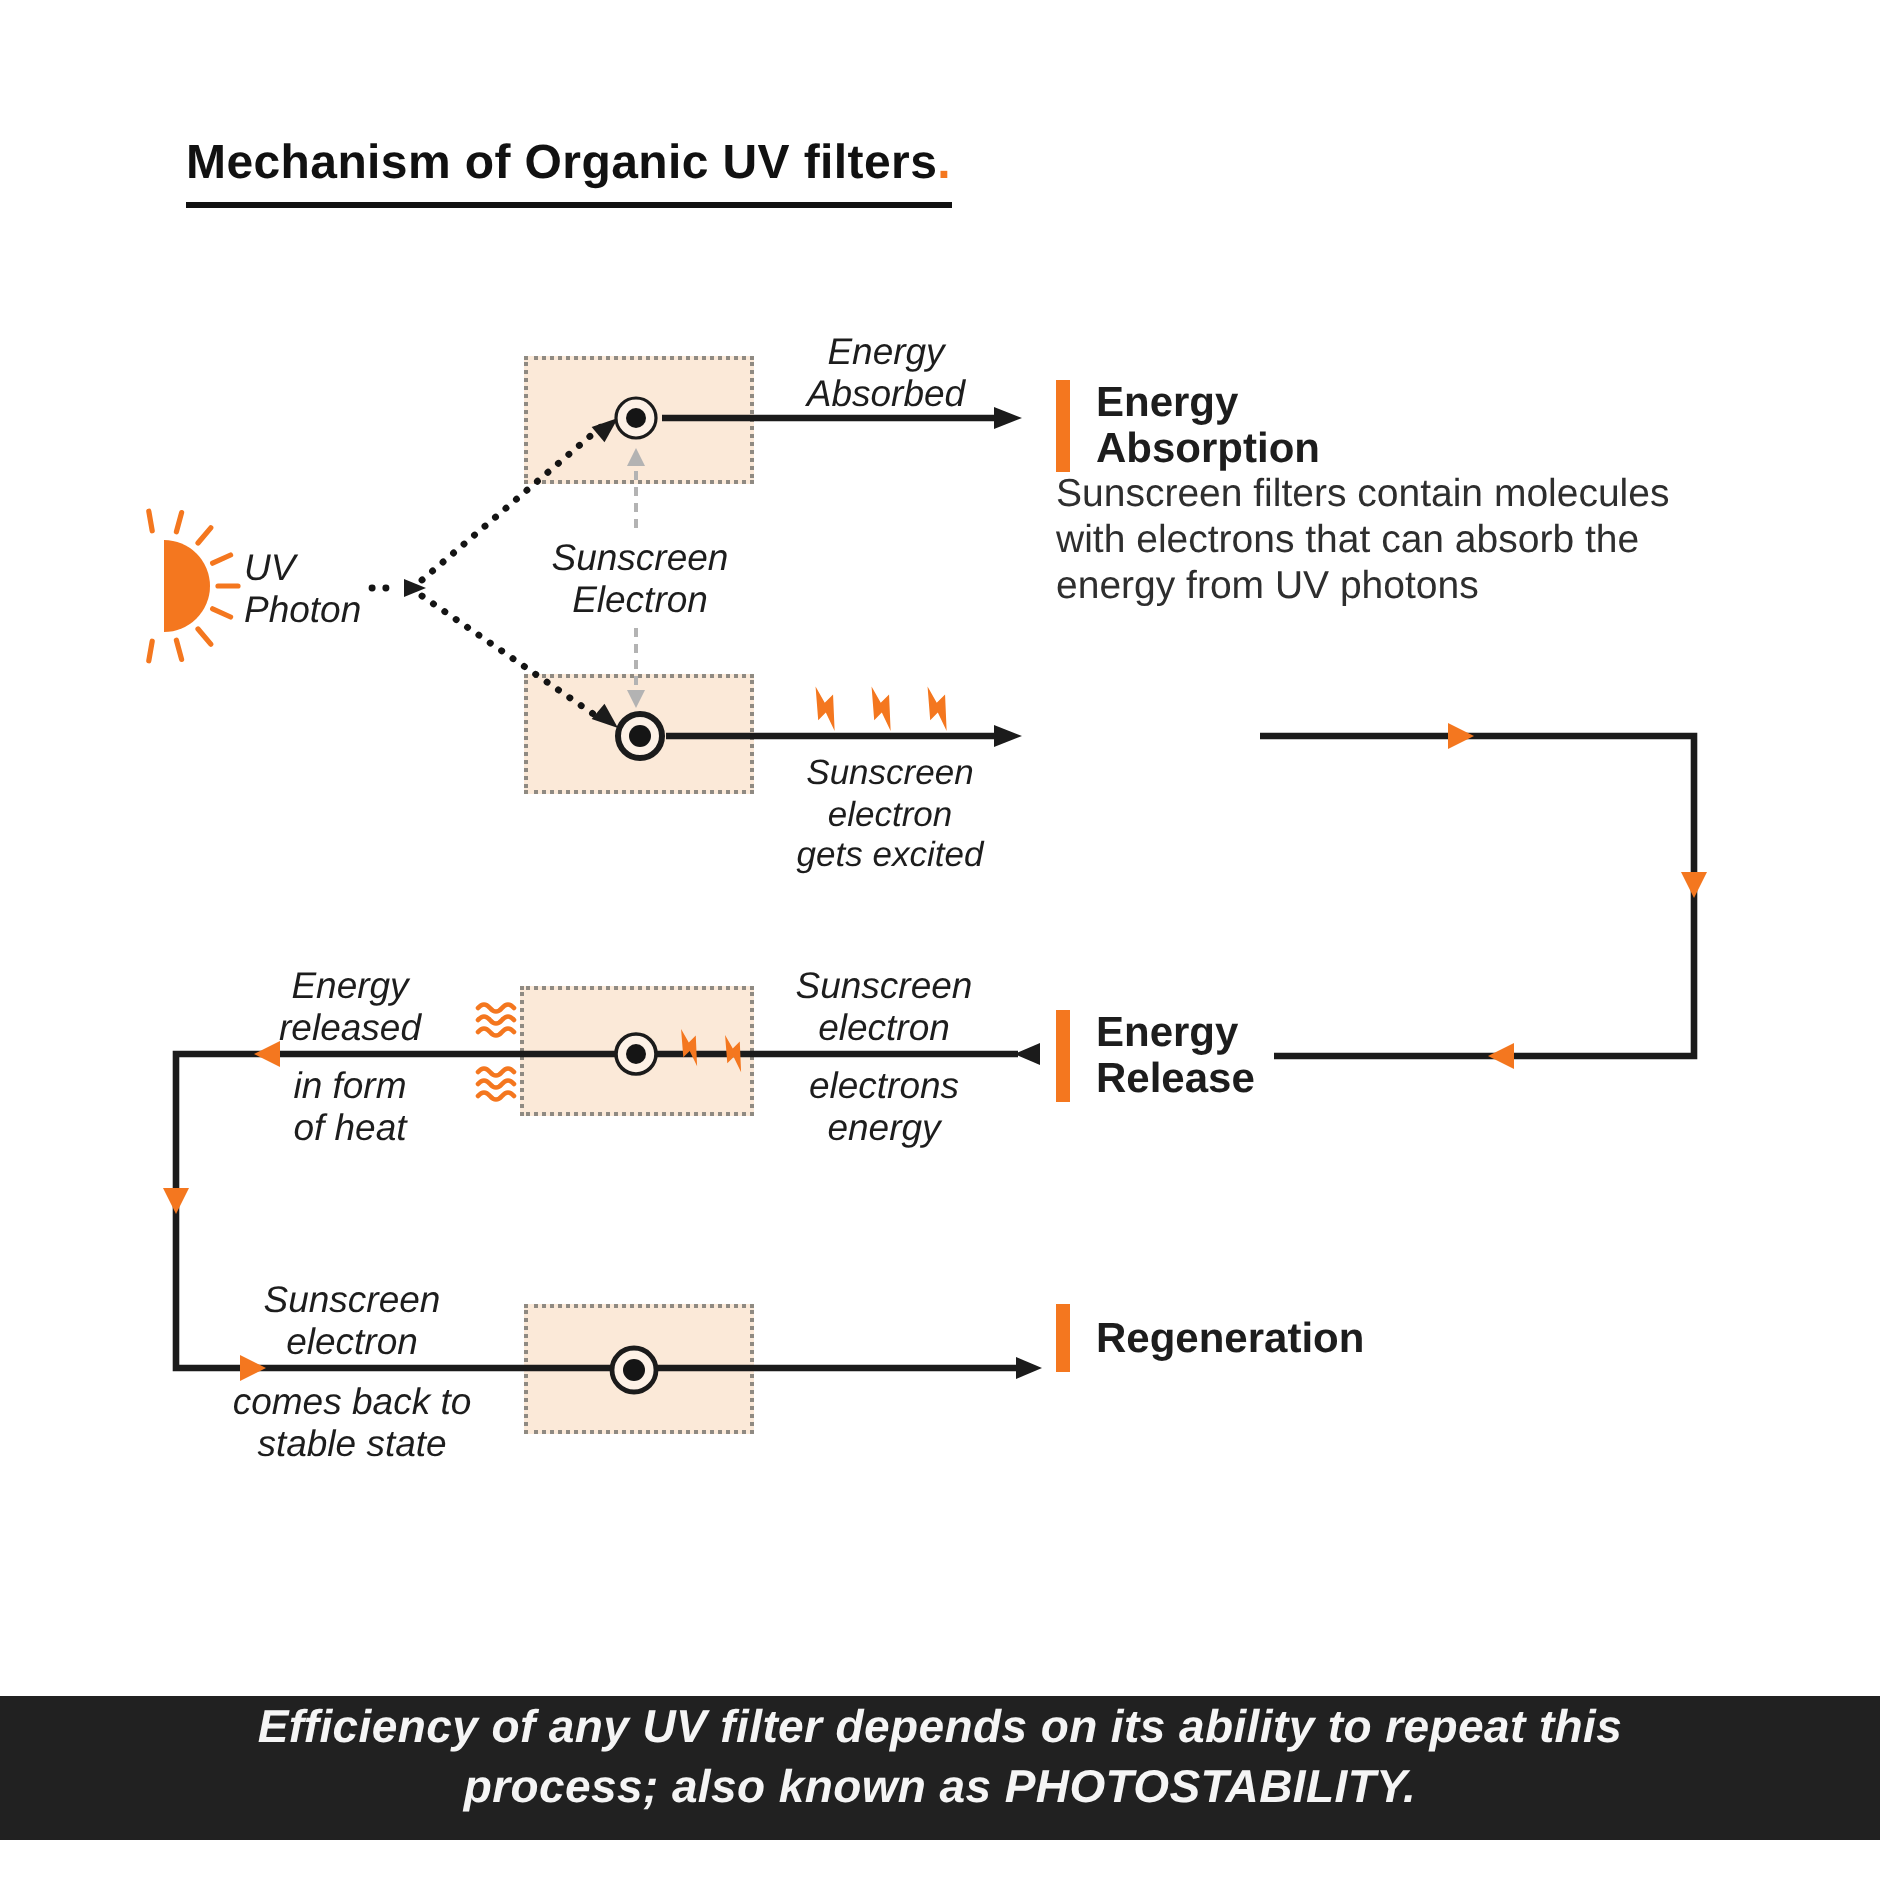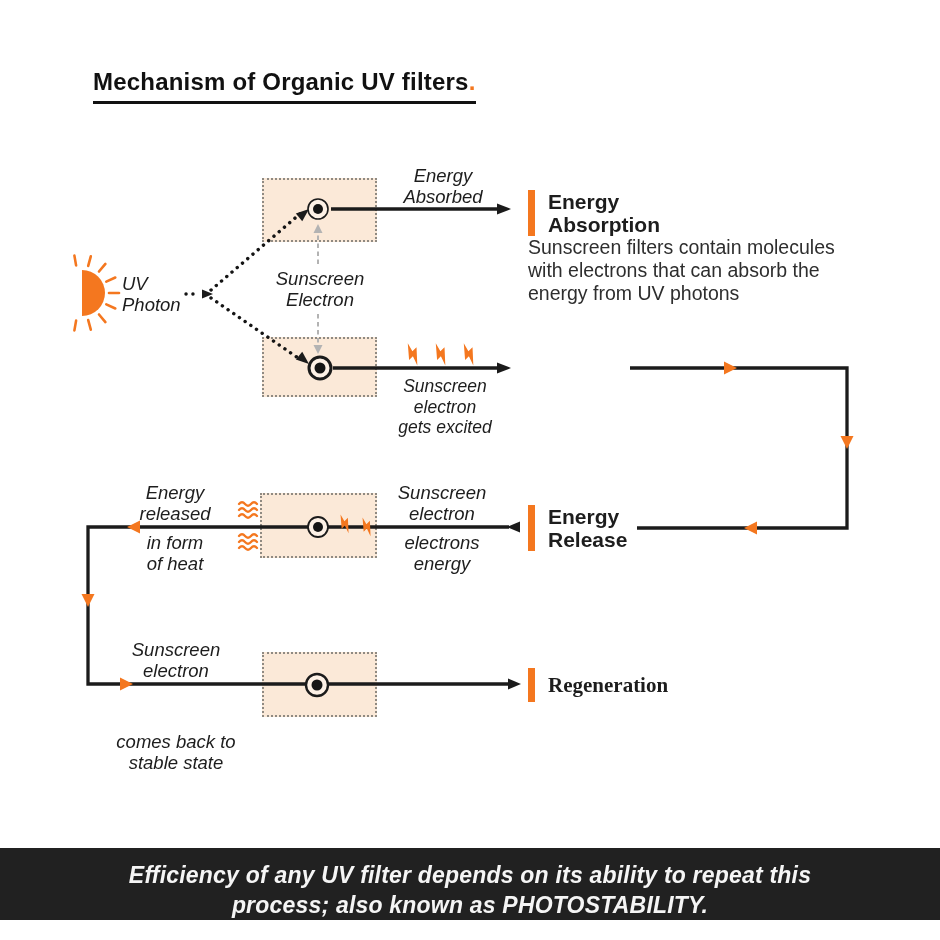--- a/index.html
+++ b/index.html
@@ -41,26 +41,26 @@
   .lbl{position:absolute;font-style:italic;font-size:18.5px;line-height:20.5px;color:#1d1d1d;
        white-space:pre-line;text-align:center;}
   .lbl.left{text-align:left;}
 
   
   .section{position:absolute;left:528px;width:345px;}
   .hrow{display:flex;align-items:center;}
   .bar{width:7px;background:var(--accent);align-self:stretch;}
   .htxt{padding-left:13px;font-weight:bold;font-size:21px;line-height:23px;color:#1d1d1d;white-space:pre-line;}
   .desc{margin-top:0;font-size:19.5px;line-height:23px;color:#2e2e2e;white-space:pre-line;}
-  #sec1{top:190px;} #sec2{top:345px;} #sec3{top:505px;} #sec4{top:668px;font-family:Liberation Serif, serif;}
+  #sec1{top:190px;} #sec2{top:345px;} #sec3{top:505px;} #sec4{top:652px;}
   #sec4 .bar{height:34px;align-self:auto;}
 
   
   .banner{position:absolute;left:0;top:848px;width:940px;height:72px;background:var(--banner);
-          display:flex;align-items:flex-end;justify-content:center;}
+          display:flex;align-items:flex-start;justify-content:center;}
   .banner-text{color:#f5f5f5;font-style:italic;font-weight:bold;font-size:23px;line-height:30px;
                text-align:center;white-space:pre-line;letter-spacing:.2px;}
 </style>
 </head>
 <body>
 
 <div id="canvas">
 
   <div class="title"><span>Mechanism of Organic UV filters</span><span class="period">.</span></div>
 
@@ -177,21 +177,21 @@
   <div class="lbl" style="left:115px;top:483px;width:120px;">Energy
 released</div>
   <div class="lbl" style="left:115px;top:533px;width:120px;">in form
 of heat</div>
   <div class="lbl" style="left:382px;top:483px;width:120px;">Sunscreen
 electron</div>
   <div class="lbl" style="left:382px;top:533px;width:120px;">electrons
 energy</div>
   <div class="lbl" style="left:106px;top:640px;width:140px;">Sunscreen
 electron</div>
-  <div class="lbl" style="left:106px;top:732px;width:140px;">comes back to
+  <div class="lbl" style="left:106px;top:691px;width:140px;">comes back to
 stable state</div>
 
   <div class="section" id="sec1">
     <div class="hrow">
       <div class="bar"></div>
       <div class="htxt">Energy
 Absorption</div>
     </div>
     <div class="desc">Sunscreen filters contain molecules
 with electrons that can absorb the

